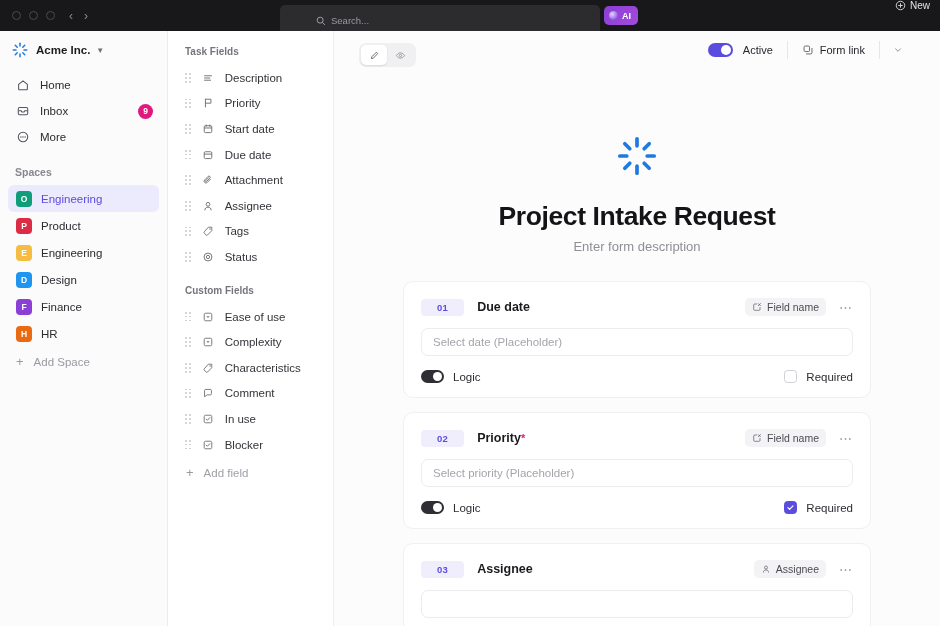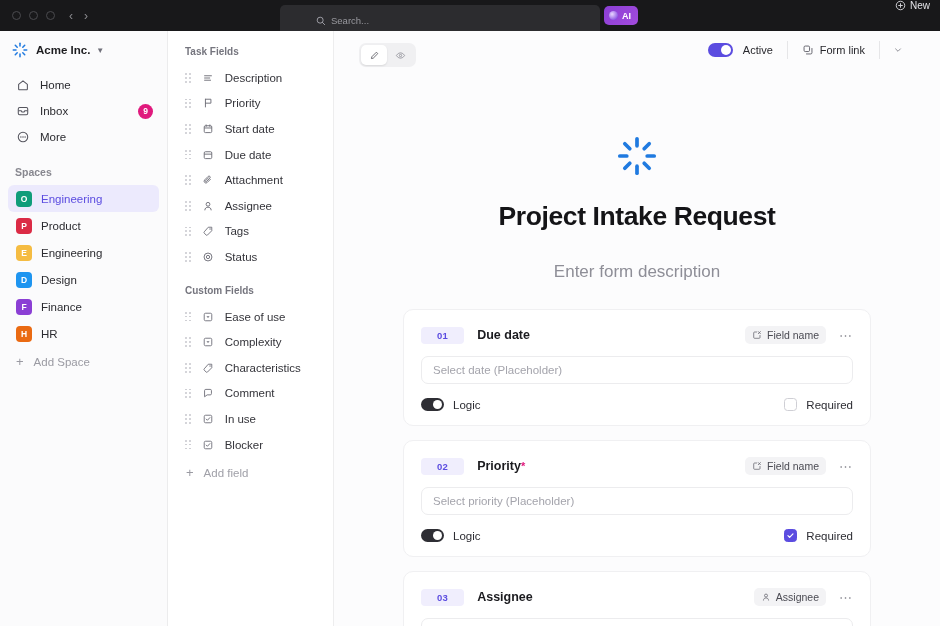--- a/index.html
+++ b/index.html
@@ -107,21 +107,21 @@
   .toggle .knob { position: absolute; width: 10px; height: 10px; border-radius: 50%; background: #fff; top: 2px; right: 2px; }
   .mb-active { font-size: 11px; color: #27272c; margin-left: 10px; margin-right: 14px; }
   .vsep { width: 1px; height: 18px; background: #e6e6e8; }
   .formlink { display: flex; align-items: flex-end; gap: 6px; padding: 0 14px; cursor: pointer; }
   .formlink .lbl { font-size: 11px; color: #27272c; }
   .caret-btn { padding: 0 13px; display: flex; align-items: center; cursor: pointer; }
 
   .formhead { text-align: center; padding-top: 56px; }
   .formlogo { display: flex; justify-content: center; }
   .formtitle { font-size: 26.5px; font-weight: bold; color: #141417; letter-spacing: -0.4px; margin-top: 25px; }
-  .formdesc { font-size: 17px; color: #8e8e97; margin-top: 30px; }
+  .formdesc { font-size: 13px; color: #8e8e97; margin-top: 7px; }
 
   .cards { margin-top: 27px; padding: 0 69px; }
   .card { background: #fff; border: 1px solid #f0f0f2; border-radius: 10px; padding: 16px 17px 14px 17px; margin-bottom: 14px; }
   .card-head { display: flex; align-items: center; }
   .num { font-size: 9.5px; font-weight: bold; color: #5b4ce0; background: #f0eefd;
     padding: 3px 16px; border-radius: 4px; letter-spacing: .3px; }
   .card-title { font-size: 12.5px; font-weight: bold; color: #1b1b1f; margin-left: 13px; }
   .req-star { color: #e0197d; font-size: 11px; }
   .chip { margin-left: auto; display: flex; align-items: center; gap: 5px;
     background: #f3f3f5; border-radius: 5px; padding: 3px 7px; cursor: pointer; }

